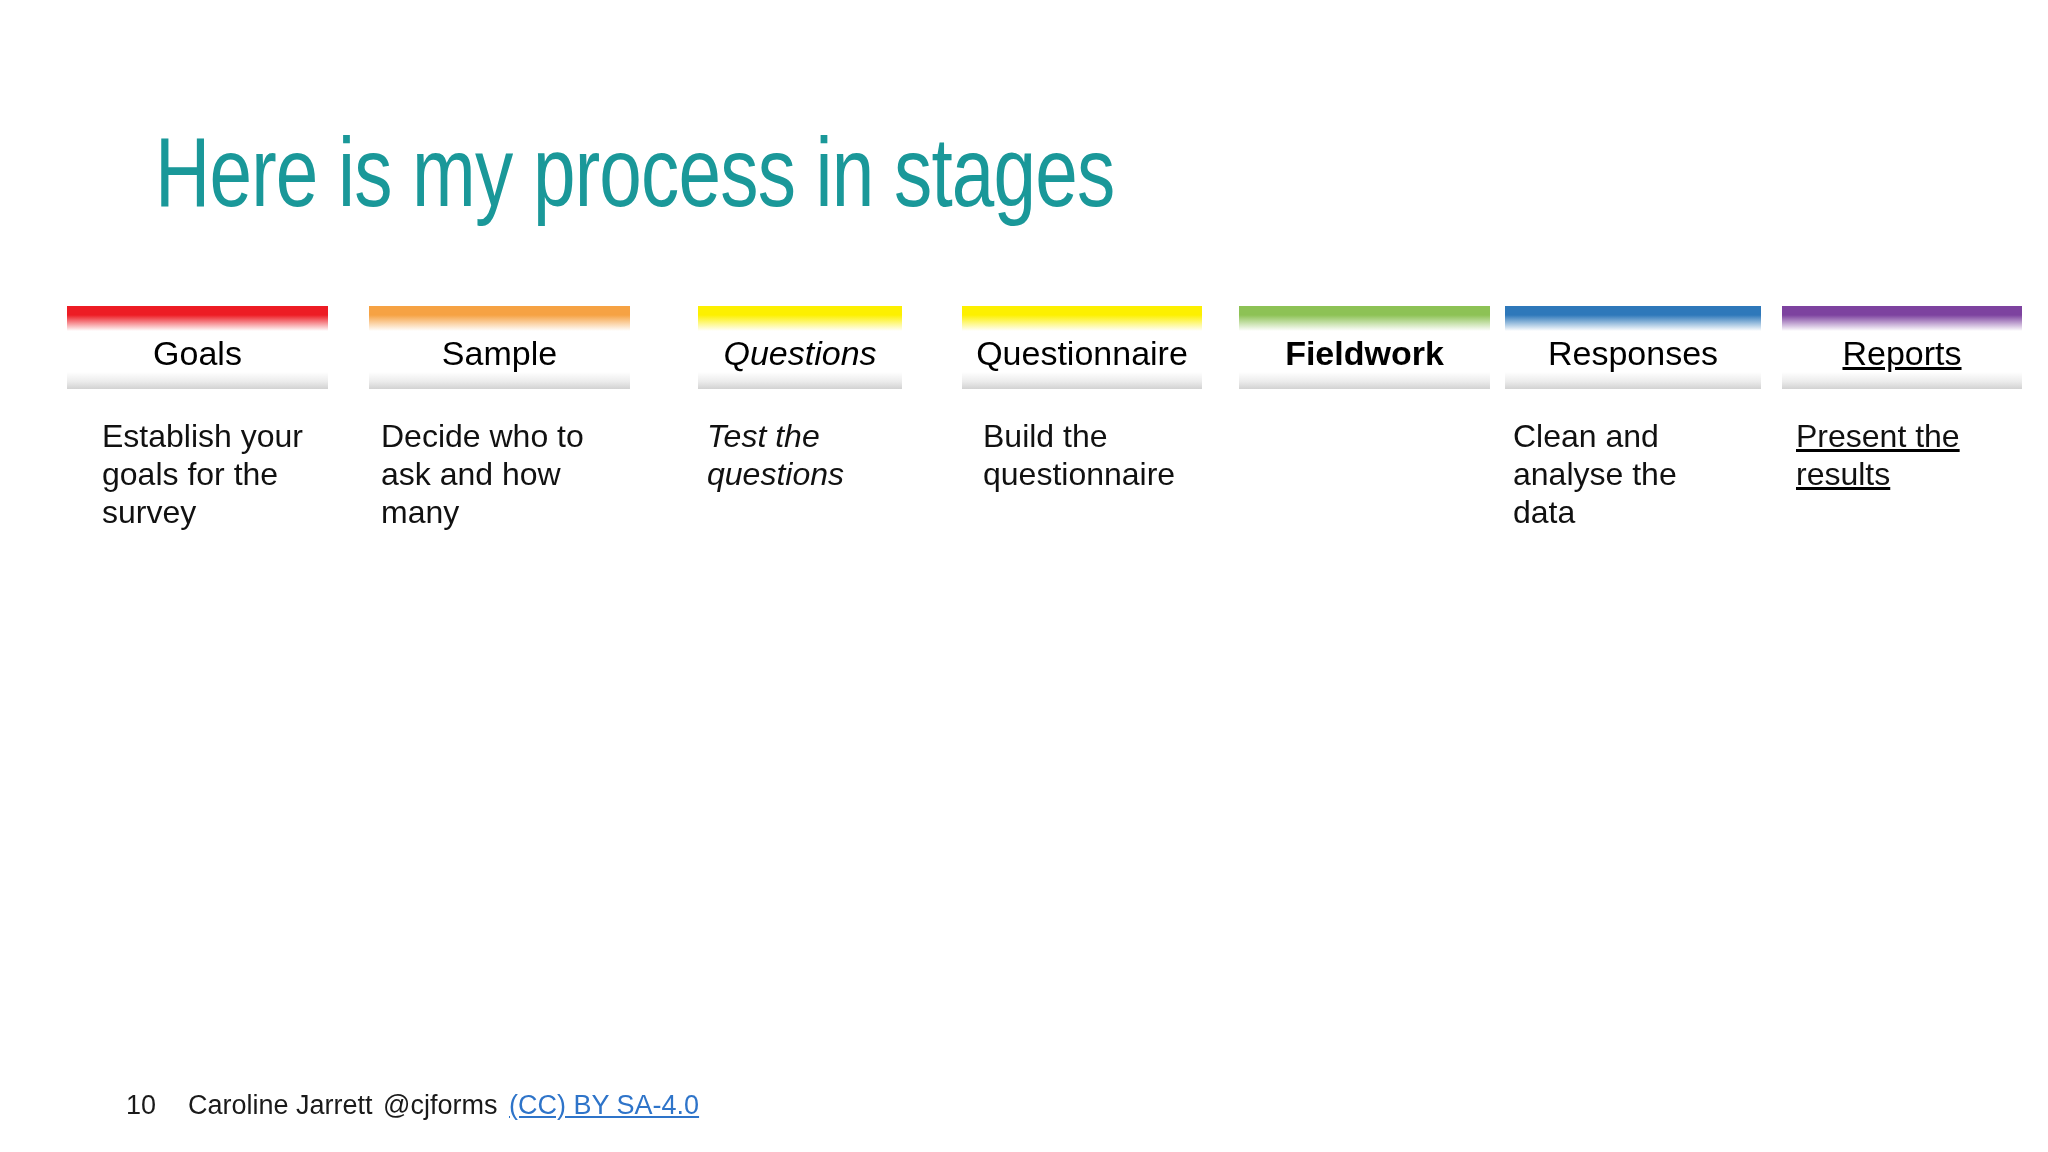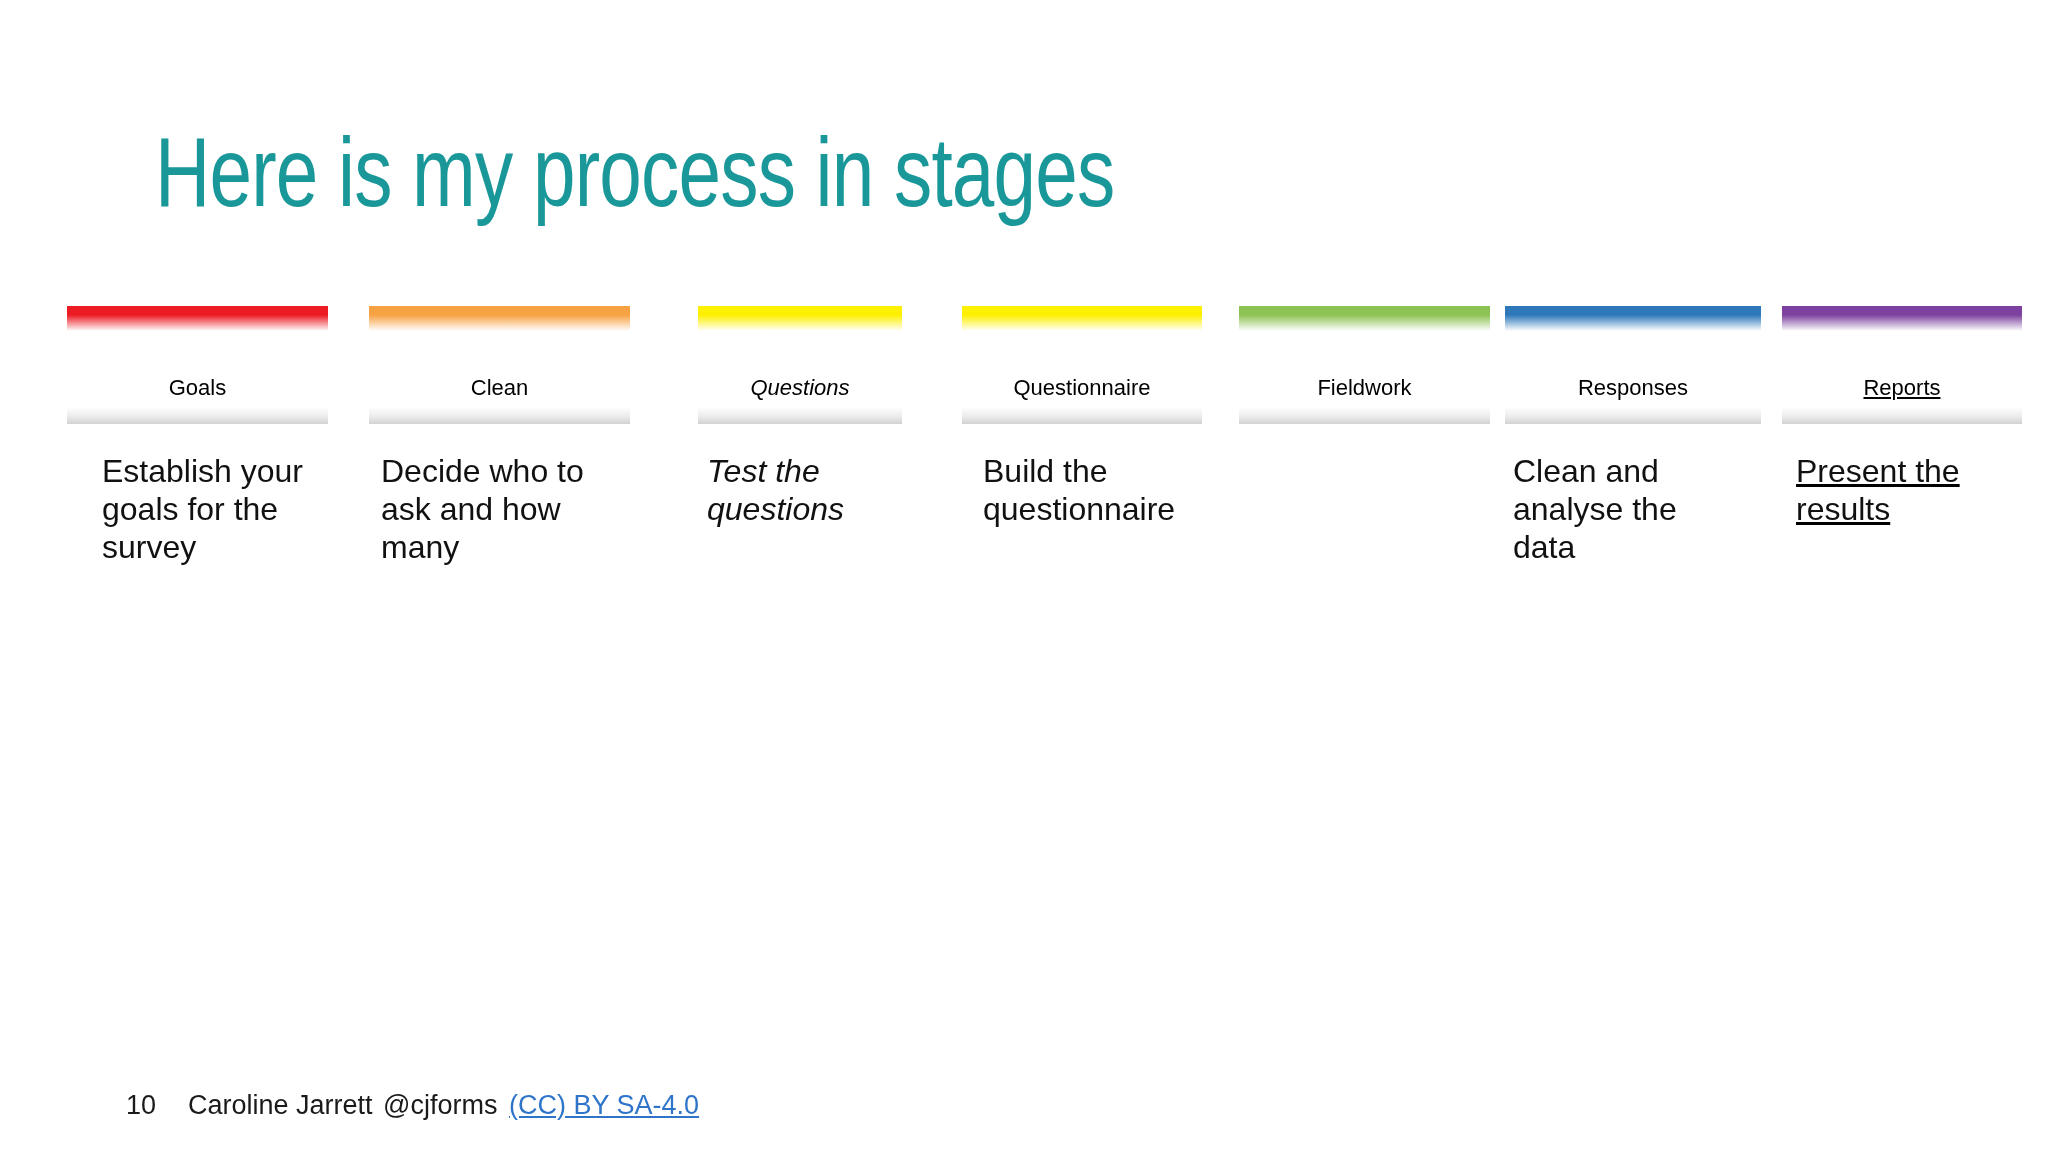--- a/index.html
+++ b/index.html
@@ -24,24 +24,23 @@
     transform-origin: left top;
     line-height: 1.15;
   }
 
   .stage-col { position: absolute; top: 306px; }
   .stage-bar { height: 25px; width: 100%; }
   .stage-hdr {
     height: 41px;
     line-height: 44px;
     text-align: center;
-    font-size: 22px;
+    font-size: 34px;
     color: #000000;
     white-space: nowrap;
-    margin-top: 35px;
   }
   .stage-divider {
     height: 17px;
     width: 100%;
     background: linear-gradient(180deg, #ffffff 0%, #ececec 55%, #d2d2d2 100%);
   }
   .stage-desc {
     margin-top: 28px;
     font-size: 32px;
     line-height: 38px;
@@ -75,21 +74,21 @@
     <div class="stage-bar" style="background: linear-gradient(rgb(237, 28, 36) 0%, rgb(237, 28, 36) 36%, rgb(255, 255, 255) 100%);"></div>
     <div class="stage-hdr">Goals</div>
     <div class="stage-divider"></div>
     <div class="stage-desc" style="margin-left:35px;">Establish your
 goals for the
 survey</div>
   </div>
 
   <div class="stage-col" style="left:369px;width:261px;">
     <div class="stage-bar" style="background: linear-gradient(rgb(246, 162, 67) 0%, rgb(246, 162, 67) 36%, rgb(255, 255, 255) 100%);"></div>
-    <div class="stage-hdr">Clean</div>
+    <div class="stage-hdr">Sample</div>
     <div class="stage-divider"></div>
     <div class="stage-desc" style="margin-left:12px;">Decide who to
 ask and how
 many</div>
   </div>
 
   <div class="stage-col" style="left:698px;width:204px;font-style:italic;">
     <div class="stage-bar" style="background: linear-gradient(rgb(253, 240, 0) 0%, rgb(253, 240, 0) 36%, rgb(255, 255, 255) 100%);"></div>
     <div class="stage-hdr">Questions</div>
     <div class="stage-divider"></div>
@@ -98,21 +97,21 @@
   </div>
 
   <div class="stage-col" style="left:962px;width:240px;">
     <div class="stage-bar" style="background: linear-gradient(rgb(253, 240, 0) 0%, rgb(253, 240, 0) 36%, rgb(255, 255, 255) 100%);"></div>
     <div class="stage-hdr">Questionnaire</div>
     <div class="stage-divider"></div>
     <div class="stage-desc" style="margin-left:21px;">Build the
 questionnaire</div>
   </div>
 
-  <div class="stage-col" style="left:1239px;width:251px;">
+  <div class="stage-col" style="left:1239px;width:251px;font-weight:bold;">
     <div class="stage-bar" style="background: linear-gradient(rgb(141, 194, 85) 0%, rgb(141, 194, 85) 36%, rgb(255, 255, 255) 100%);"></div>
     <div class="stage-hdr">Fieldwork</div>
     <div class="stage-divider"></div>
   </div>
 
   <div class="stage-col" style="left:1505px;width:256px;">
     <div class="stage-bar" style="background: linear-gradient(rgb(46, 120, 186) 0%, rgb(46, 120, 186) 36%, rgb(255, 255, 255) 100%);"></div>
     <div class="stage-hdr">Responses</div>
     <div class="stage-divider"></div>
     <div class="stage-desc" style="margin-left:8px;">Clean and

